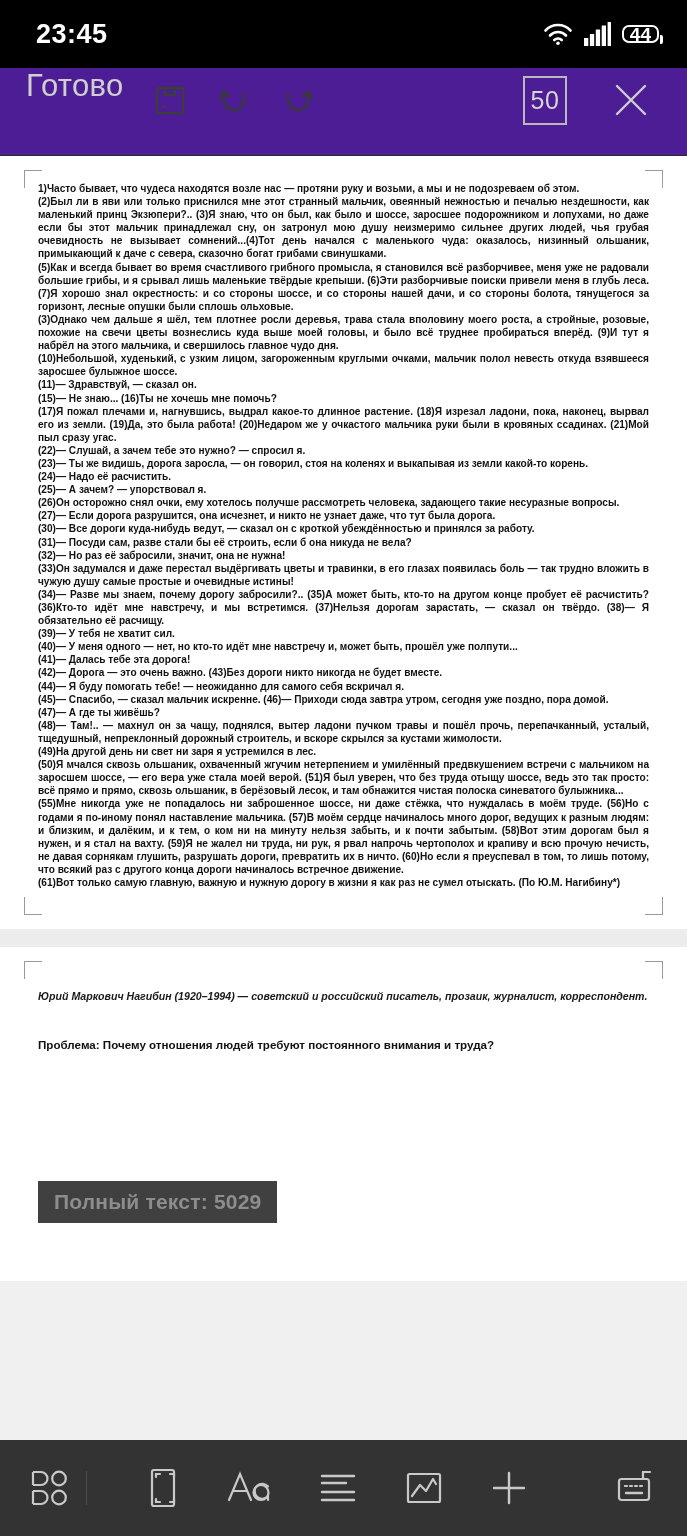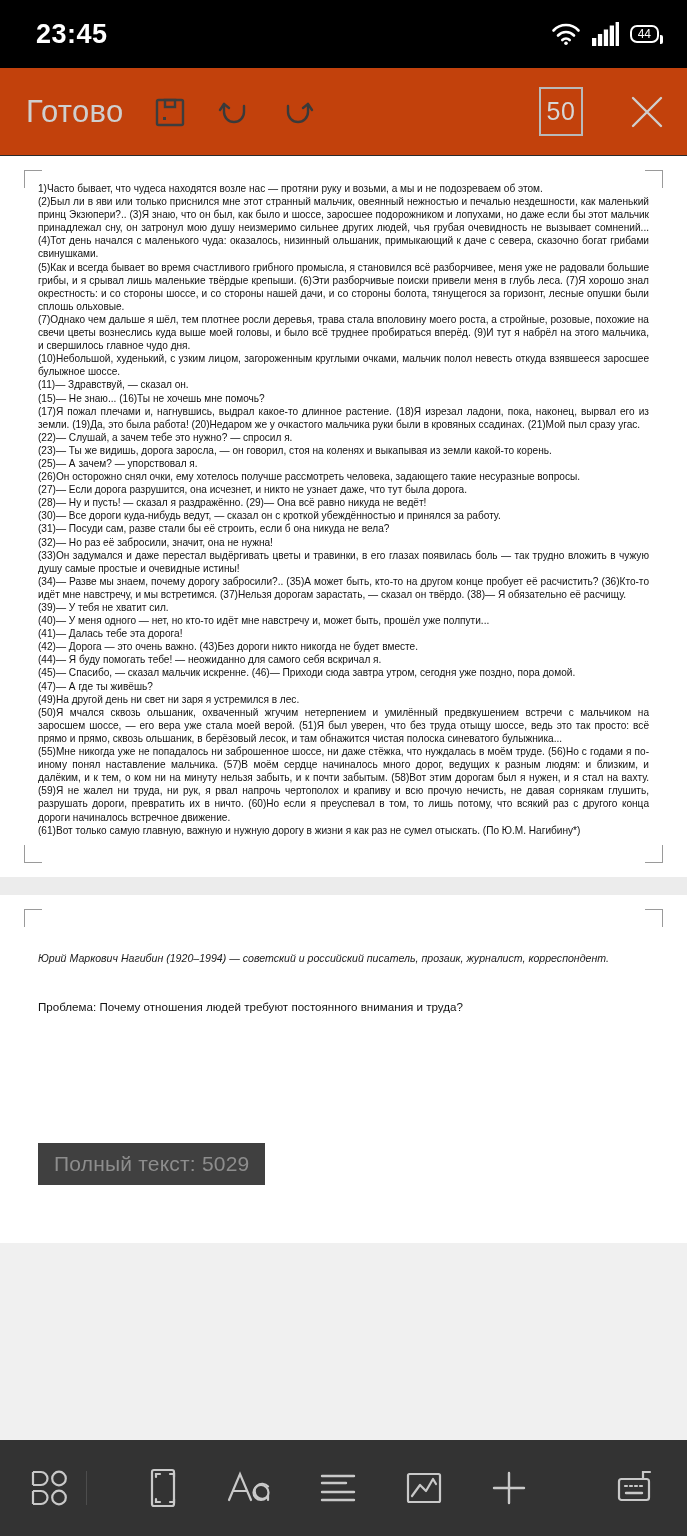--- a/index.html
+++ b/index.html
@@ -14,51 +14,51 @@
   
   .statusbar {
     height:68px; background:#000; flex:0 0 68px;
     display:flex; align-items:center; justify-content:space-between;
     padding:0 28px 0 36px; color:#fff;text-align:center;
   }
   .clock { font-size:27px; font-weight:bold; letter-spacing:.5px; }
   .status-right { display:flex; align-items:center; gap:11px; }
   .batt {
     border:2.5px solid #fff; border-radius:7px; padding:1px 6px;
-    font-size:12px; font-weight:normal; line-height:1; position:relative;
+    font-size:19px; font-weight:bold; line-height:1; position:relative;
     display:flex; align-items:center; height:18px;
   }
   .batt::after {
     content:""; position:absolute; right:-6px; top:8px;
     width:3px; height:9px; background:#fff; border-radius:0 2px 2px 0;
   }
 
   
   .toolbar {
-    height:88px; flex:0 0 88px; background:#c2410c;
-    display:flex; align-items:center; padding:0 8px 0 26px;
+    height:88px; flex:0 0 88px; background:#4c1d95;
+    display:flex; padding:0 24px 0 26px;
     border-bottom:1px solid #2a2a2a;
   }
   .done-label { color:#cfcfcf; font-size:31px; letter-spacing:.3px; }
   .tb-btn {
     width:64px; height:64px; display:flex; align-items:center; justify-content:center;
   }
   .tb-spacer { flex:1 1 auto; }
   .tb-sep { width:14px; }
   .badge50 {
     border:2.5px solid #b9b9b9; color:#d6d6d6; font-size:25px;
     width:44px; height:49px; display:flex; align-items:center; justify-content:center;
     letter-spacing:.5px;
   }
 
   
   .docarea { flex:1 1 auto; background:#f0f0f0; overflow:hidden; position:relative; }
-  .page { background:#fff; position:relative; width:687px; }
+  .page { background:#fff; position:relative; width:687px;font-weight:bold; }
   .page.p1 { padding:26px 0 40px; }
-  .page.p2 { padding:44px 0 0; }
+  .page.p2 { padding:30px 0 0; }
   .gap { height:18px; background:#ececec; }
 
   .corner { position:absolute; width:18px; height:18px; }
   .corner.tl { top:14px; left:24px; border-left:1.6px solid #9a9a9a; border-top:1.6px solid #9a9a9a; }
   .corner.tr { top:14px; right:24px; border-right:1.6px solid #9a9a9a; border-top:1.6px solid #9a9a9a; }
   .corner.bl { bottom:14px; left:24px; border-left:1.6px solid #9a9a9a; border-bottom:1.6px solid #9a9a9a; }
   .corner.br { bottom:14px; right:24px; border-right:1.6px solid #9a9a9a; border-bottom:1.6px solid #9a9a9a; }
 
   .body-text {
     margin:0 38px; color:#111; font-size:10.1px; line-height:13.1px;
@@ -166,43 +166,44 @@
 
     <div class="page p1">
       <span class="corner tl"></span>
       <span class="corner tr"></span>
       <span class="corner bl"></span>
       <span class="corner br"></span>
       <div class="body-text" id="p1text">
           <p>1)Часто бывает, что чудеса находятся возле нас — протяни руку и возьми, а мы и не подозреваем об этом.</p>
           <p>(2)Был ли в яви или только приснился мне этот странный мальчик, овеянный нежностью и печалью нездешности, как маленький принц Экзюпери?.. (3)Я знаю, что он был, как было и шоссе, заросшее подорожником и лопухами, но даже если бы этот мальчик принадлежал сну, он затронул мою душу неизмеримо сильнее других людей, чья грубая очевидность не вызывает сомнений...(4)Тот день начался с маленького чуда: оказалось, низинный ольшаник, примыкающий к даче с севера, сказочно богат грибами свинушками.</p>
           <p>(5)Как и всегда бывает во время счастливого грибного промысла, я становился всё разборчивее, меня уже не радовали большие грибы, и я срывал лишь маленькие твёрдые крепыши. (6)Эти разборчивые поиски привели меня в глубь леса. (7)Я хорошо знал окрестность: и со стороны шоссе, и со стороны нашей дачи, и со стороны болота, тянущегося за горизонт, лесные опушки были сплошь ольховые.</p>
-          <p>(7)Однако чем дальше я шёл, тем плотнее росли деревья, трава стала вполовину моего роста, а стройные, розовые, похожие на свечи цветы вознеслись куда выше моей головы, и было всё труднее пробираться вперёд. (9)И тут я набрёл на этого мальчика, и свершилось главное чудо дня.</p>
+          <p>(3)Однако чем дальше я шёл, тем плотнее росли деревья, трава стала вполовину моего роста, а стройные, розовые, похожие на свечи цветы вознеслись куда выше моей головы, и было всё труднее пробираться вперёд. (9)И тут я набрёл на этого мальчика, и свершилось главное чудо дня.</p>
           <p>(10)Небольшой, худенький, с узким лицом, загороженным круглыми очками, мальчик полол невесть откуда взявшееся заросшее булыжное шоссе.</p>
           <p>(11)— Здравствуй, — сказал он.</p>
           <p>(15)— Не знаю... (16)Ты не хочешь мне помочь?</p>
           <p>(17)Я пожал плечами и, нагнувшись, выдрал какое-то длинное растение. (18)Я изрезал ладони, пока, наконец, вырвал его из земли. (19)Да, это была работа! (20)Недаром же у очкастого мальчика руки были в кровяных ссадинах. (21)Мой пыл сразу угас.</p>
           <p>(22)— Слушай, а зачем тебе это нужно? — спросил я.</p>
           <p>(23)— Ты же видишь, дорога заросла, — он говорил, стоя на коленях и выкапывая из земли какой-то корень.</p>
+          <p>(24)— Надо её расчистить.</p>
           <p>(25)— А зачем? — упорствовал я.</p>
           <p>(26)Он осторожно снял очки, ему хотелось получше рассмотреть человека, задающего такие несуразные вопросы.</p>
           <p>(27)— Если дорога разрушится, она исчезнет, и никто не узнает даже, что тут была дорога.</p>
-          <p>(28)— Ну и пусть! — сказал я раздражённо. (29)— Она всё равно никуда не ведёт!</p>
           <p>(30)— Все дороги куда-нибудь ведут, — сказал он с кроткой убеждённостью и принялся за работу.</p>
           <p>(31)— Посуди сам, разве стали бы её строить, если б она никуда не вела?</p>
           <p>(32)— Но раз её забросили, значит, она не нужна!</p>
           <p>(33)Он задумался и даже перестал выдёргивать цветы и травинки, в его глазах появилась боль — так трудно вложить в чужую душу самые простые и очевидные истины!</p>
           <p>(34)— Разве мы знаем, почему дорогу забросили?.. (35)А может быть, кто-то на другом конце пробует её расчистить? (36)Кто-то идёт мне навстречу, и мы встретимся. (37)Нельзя дорогам зарастать, — сказал он твёрдо. (38)— Я обязательно её расчищу.</p>
           <p>(39)— У тебя не хватит сил.</p>
           <p>(40)— У меня одного — нет, но кто-то идёт мне навстречу и, может быть, прошёл уже полпути...</p>
           <p>(41)— Далась тебе эта дорога!</p>
           <p>(42)— Дорога — это очень важно. (43)Без дороги никто никогда не будет вместе.</p>
           <p>(44)— Я буду помогать тебе! — неожиданно для самого себя вскричал я.</p>
           <p>(45)— Спасибо, — сказал мальчик искренне. (46)— Приходи сюда завтра утром, сегодня уже поздно, пора домой.</p>
           <p>(47)— А где ты живёшь?</p>
+          <p>(48)— Там!.. — махнул он за чащу, поднялся, вытер ладони пучком травы и пошёл прочь, перепачканный, усталый, тщедушный, непреклонный дорожный строитель, и вскоре скрылся за кустами жимолости.</p>
           <p>(49)На другой день ни свет ни заря я устремился в лес.</p>
           <p>(50)Я мчался сквозь ольшаник, охваченный жгучим нетерпением и умилённый предвкушением встречи с мальчиком на заросшем шоссе, — его вера уже стала моей верой. (51)Я был уверен, что без труда отыщу шоссе, ведь это так просто: всё прямо и прямо, сквозь ольшаник, в берёзовый лесок, и там обнажится чистая полоска синеватого булыжника...</p>
           <p>(55)Мне никогда уже не попадалось ни заброшенное шоссе, ни даже стёжка, что нуждалась в моём труде. (56)Но с годами я по-иному понял наставление мальчика. (57)В моём сердце начиналось много дорог, ведущих к разным людям: и близким, и далёким, и к тем, о ком ни на минуту нельзя забыть, и к почти забытым. (58)Вот этим дорогам был я нужен, и я стал на вахту. (59)Я не жалел ни труда, ни рук, я рвал напрочь чертополох и крапиву и всю прочую нечисть, не давая сорнякам глушить, разрушать дороги, превратить их в ничто. (60)Но если я преуспевал в том, то лишь потому, что всякий раз с другого конца дороги начиналось встречное движение.</p>
           <p>(61)Вот только самую главную, важную и нужную дорогу в жизни я как раз не сумел отыскать.    (По Ю.М. Нагибину*)</p>
         </div>
     </div>
 
     <div class="gap"></div>
 
     <div class="page p2">

